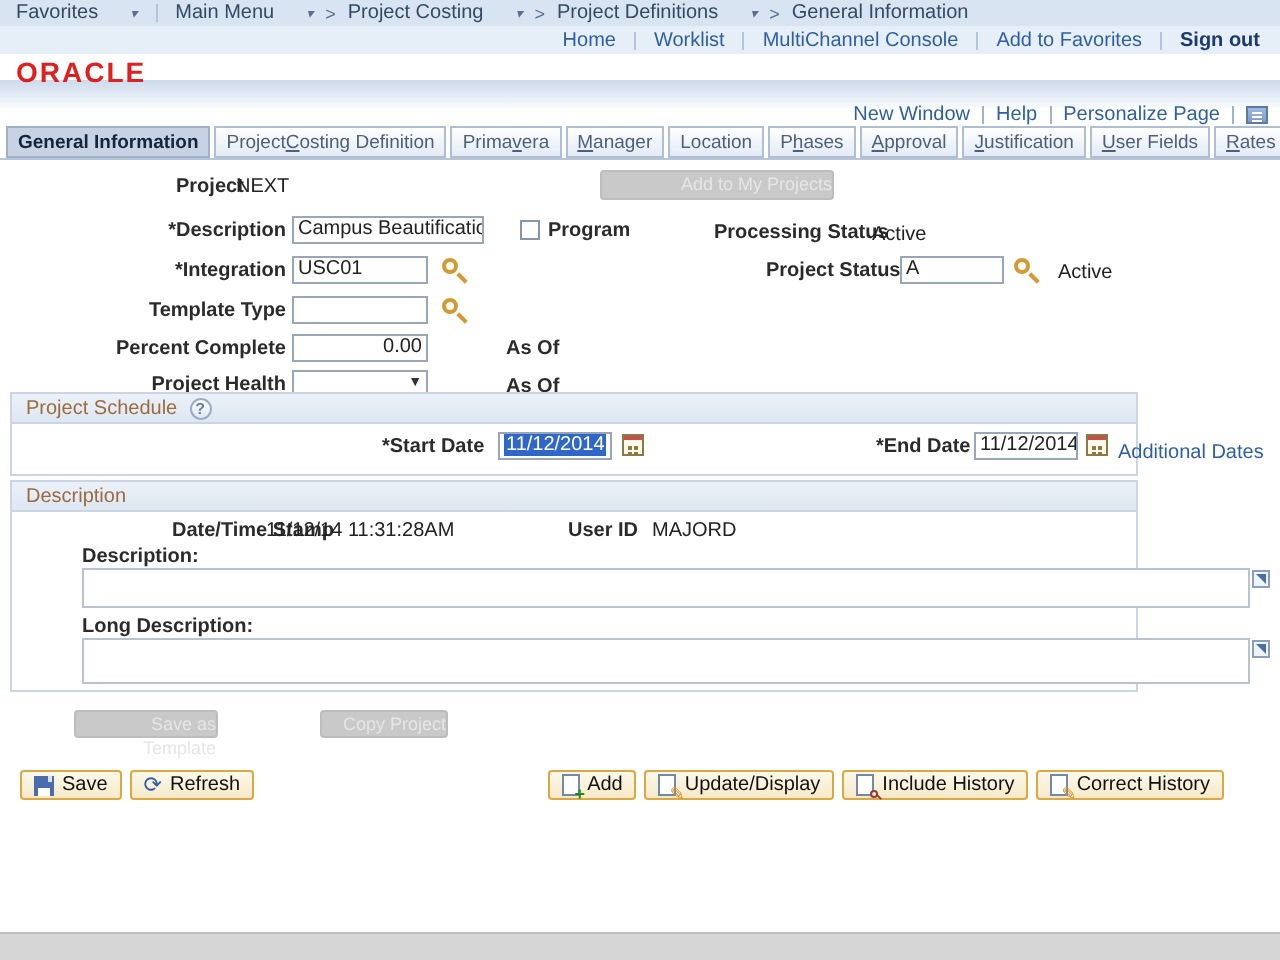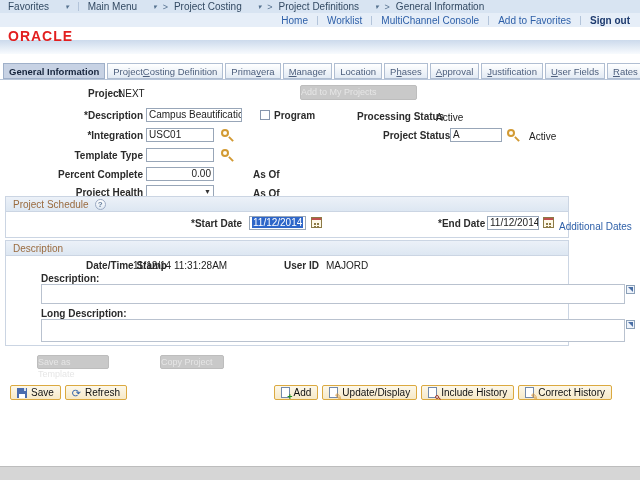--- a/index.html
+++ b/index.html
@@ -42,21 +42,21 @@
   .dd .dda { position:absolute; right:2px; top:2px; font-size:7px; color:#333; }
   .cb { position:absolute; width:10px; height:10px; border:1px solid #8595ad; background:#fdfeff; }
   .link { color:#2d5fa8; cursor:pointer; white-space:nowrap; }
 
   .lk { position:absolute; width:8px; height:8px; border:2px solid #d29a33; border-radius:50%; background:#fffdf5; }
   .lk::after { content:""; position:absolute; width:6px; height:2px; background:#d29a33; transform:rotate(45deg); left:5px; top:7px; }
   .cal { position:absolute; width:11px; height:11px; background:#fdf8e7; border:1px solid #8c7a45; }
   .cal::before { content:""; position:absolute; left:0; right:0; top:0; height:2px; background:#c0504d; }
   .cal::after { content:""; position:absolute; left:2px; top:5px; width:2px; height:2px; background:#8c7a45; box-shadow:3px 0 #8c7a45, 0 3px #8c7a45, 3px 3px #8c7a45; }
 
-  .btn-gray { position:absolute; background:#c9c9c9; border:1px solid #bdbdbd; border-radius:2px; color:#e6e6e6; font-size:9px; text-align:left; line-height:12px; }
+  .btn-gray { position:absolute; background:#c9c9c9; border:1px solid #bdbdbd; border-radius:2px; color:#e6e6e6; font-size:9px; text-align:right; line-height:12px; }
 
   
   .gbox { position:absolute; left:5px; width:564px; border:1px solid #cbd5e3; background:#fff; }
   .gbox-h { height:15px; background:linear-gradient(#ecf1f8,#dde7f2); border-bottom:1px solid #cbd5e3; display:flex; align-items:center; padding:0 7px; color:#9a6b3f; font-size:10px; }
   .help-icon { width:11px; height:11px; margin-left:6px; border-radius:50%; border:1px solid #9cabc4; background:linear-gradient(#fff,#dfe8f3); color:#68809f; font-size:8px; font-weight:bold; display:inline-flex; align-items:center; justify-content:center; }
   .findbar { margin-left:auto; display:flex; align-items:center; margin-right:44px; color:#555; }
   .findbar .gap { width:18px; }
   .navcirc { width:11px; height:11px; margin:0 3px; border-radius:50%; border:1px solid #a9a9a9; background:linear-gradient(#fbfbfb,#d6d6d6); font-size:5px; color:#555; display:inline-flex; align-items:center; justify-content:center; }
   .tarea { position:absolute; border:1px solid #b9c2cf; background:#fff; }
   .exp { position:absolute; width:9px; height:9px; border:1px solid #8ba0b8; background:#eef3fa; }
@@ -116,20 +116,29 @@
     <span class="link">MultiChannel Console</span>
     <span class="vsep"></span>
     <span class="link">Add to Favorites</span>
     <span class="vsep"></span>
     <span class="signout">Sign out</span>
   </div>
 
   <div class="band"></div>
   <div class="logo">ORACLE</div>
 
+  <div class="utils">
+    <span class="link">New Window</span>
+    <span class="vsep"></span>
+    <span class="link">Help</span>
+    <span class="vsep"></span>
+    <span class="link">Personalize Page</span>
+    <span class="vsep"></span>
+    <span class="grid-icon"></span>
+  </div>
 
   <div class="tabbar">
     <div class="tab active">
         <span>General Information</span>
         <span class="k"></span>
         <span></span>
       </div>
     <div class="tab">
         <span>Project </span>
         <span class="k">C</span>

